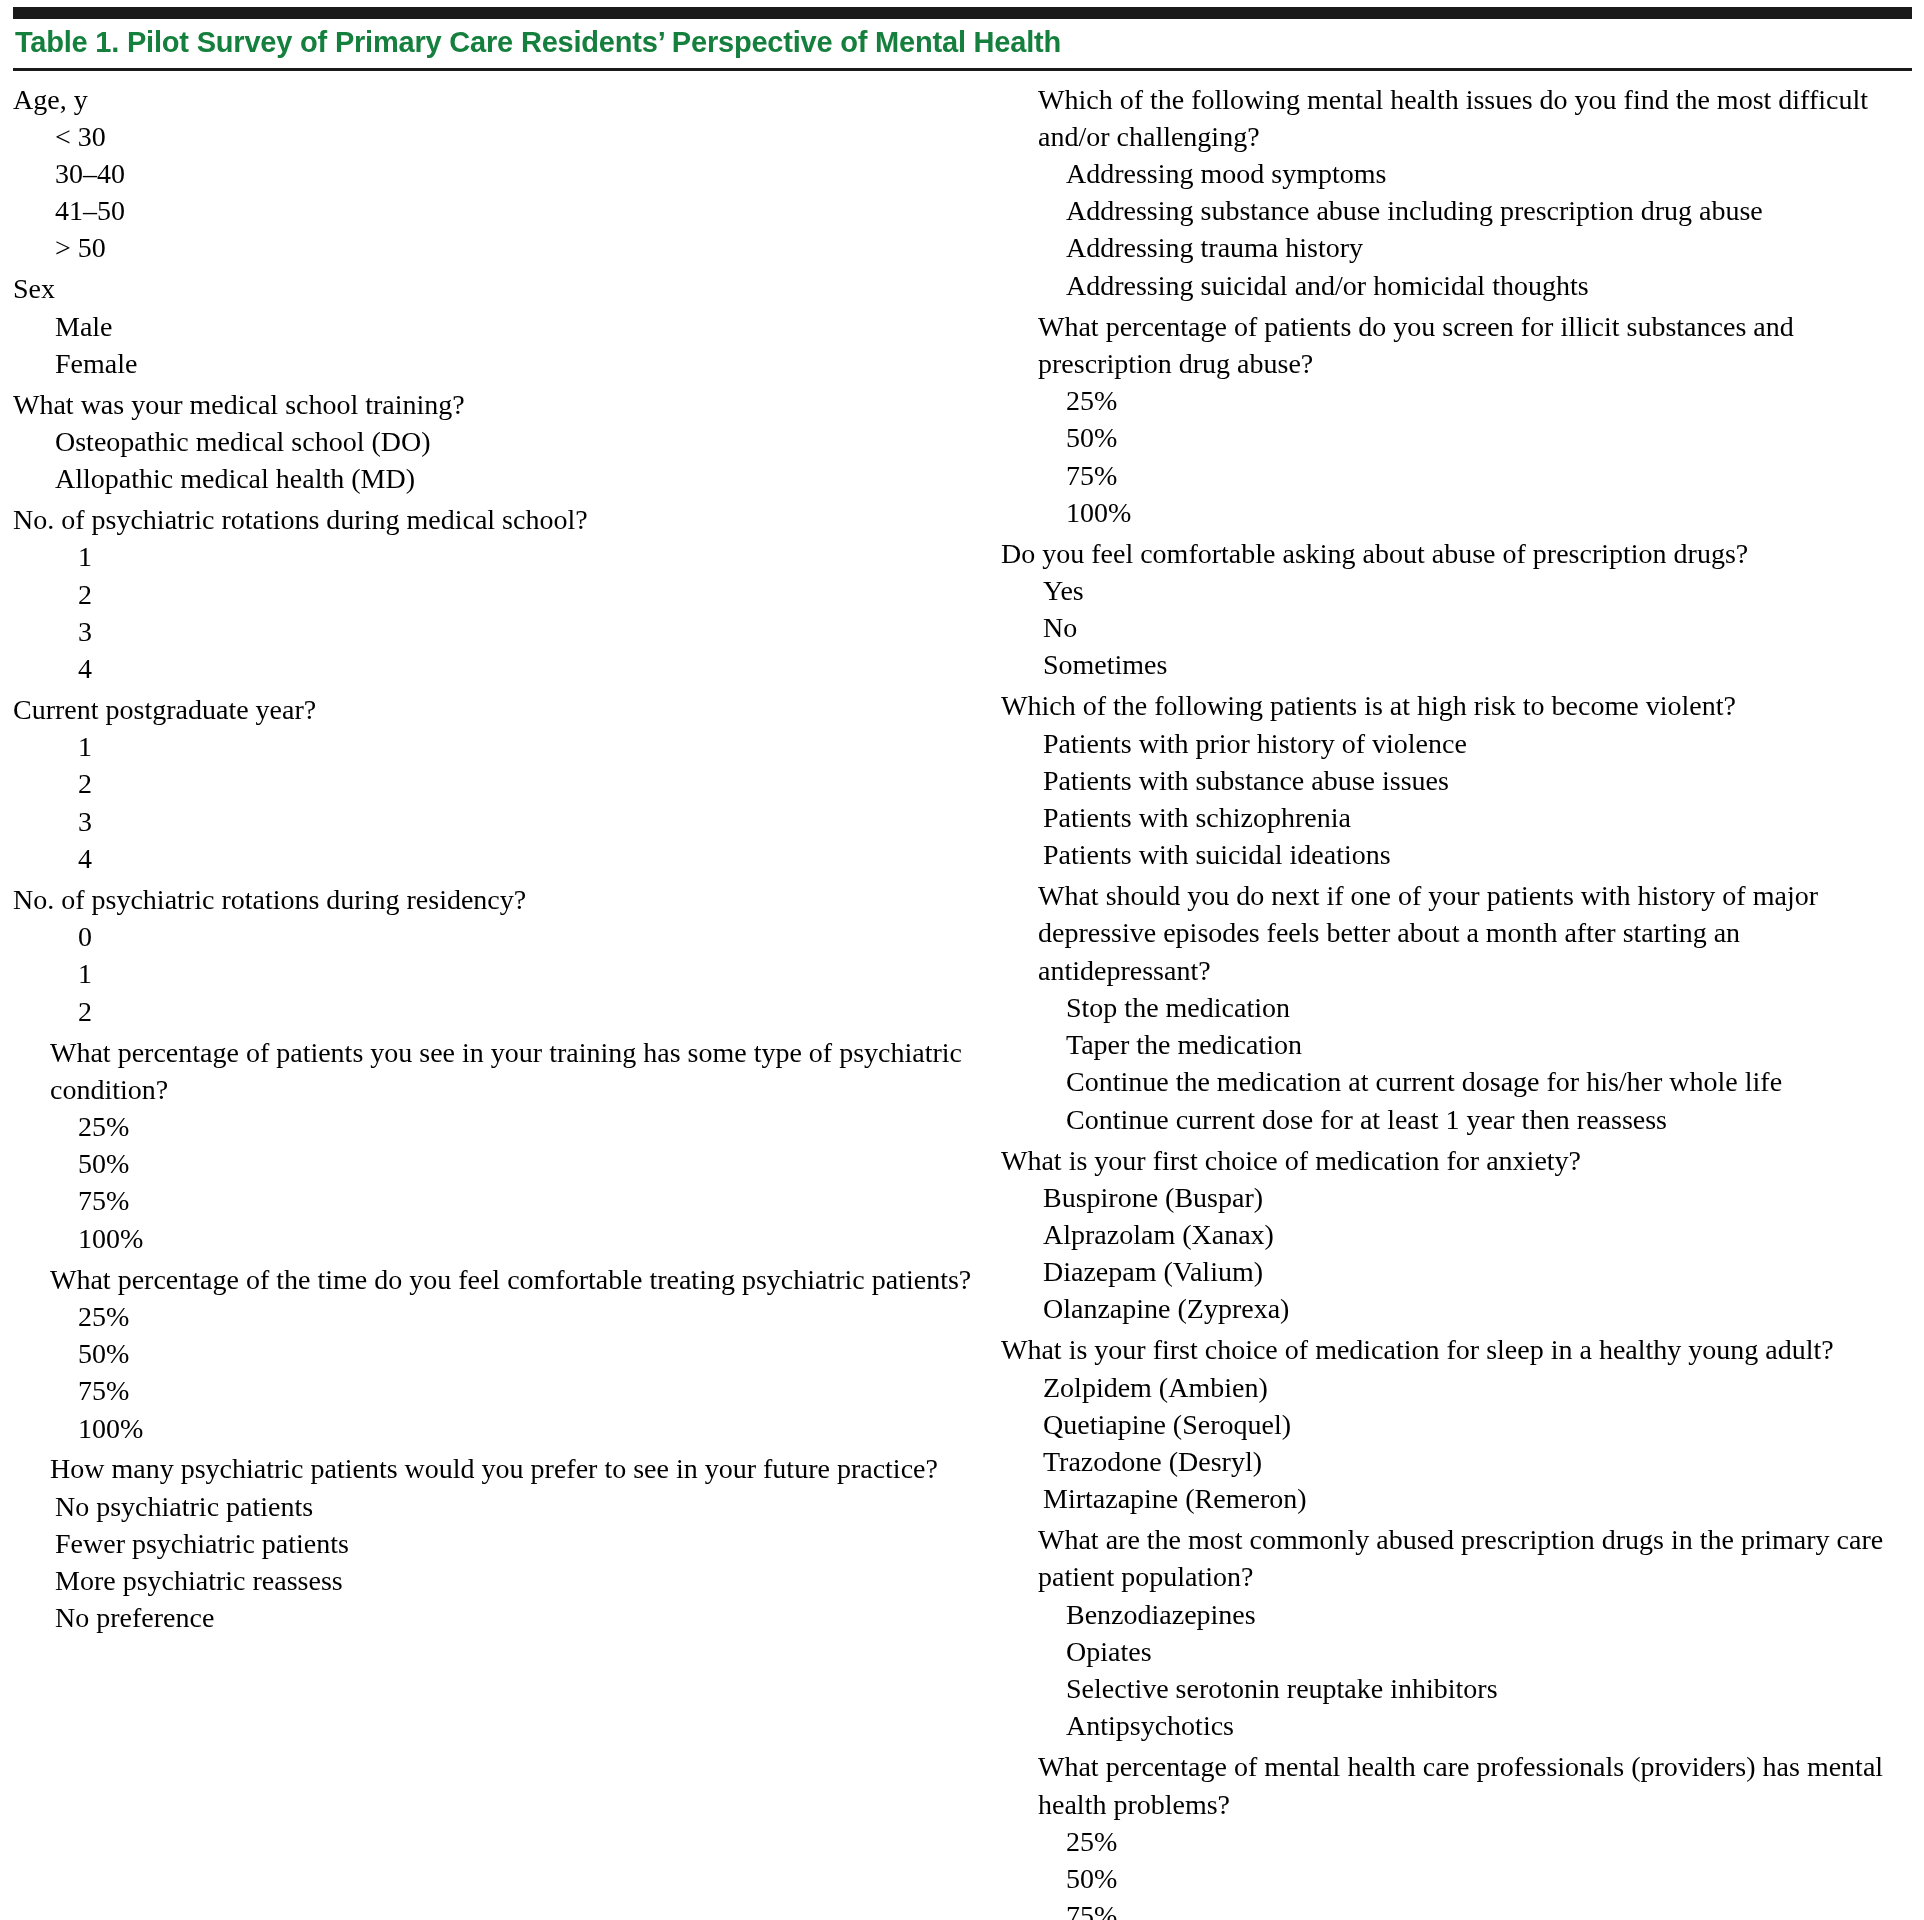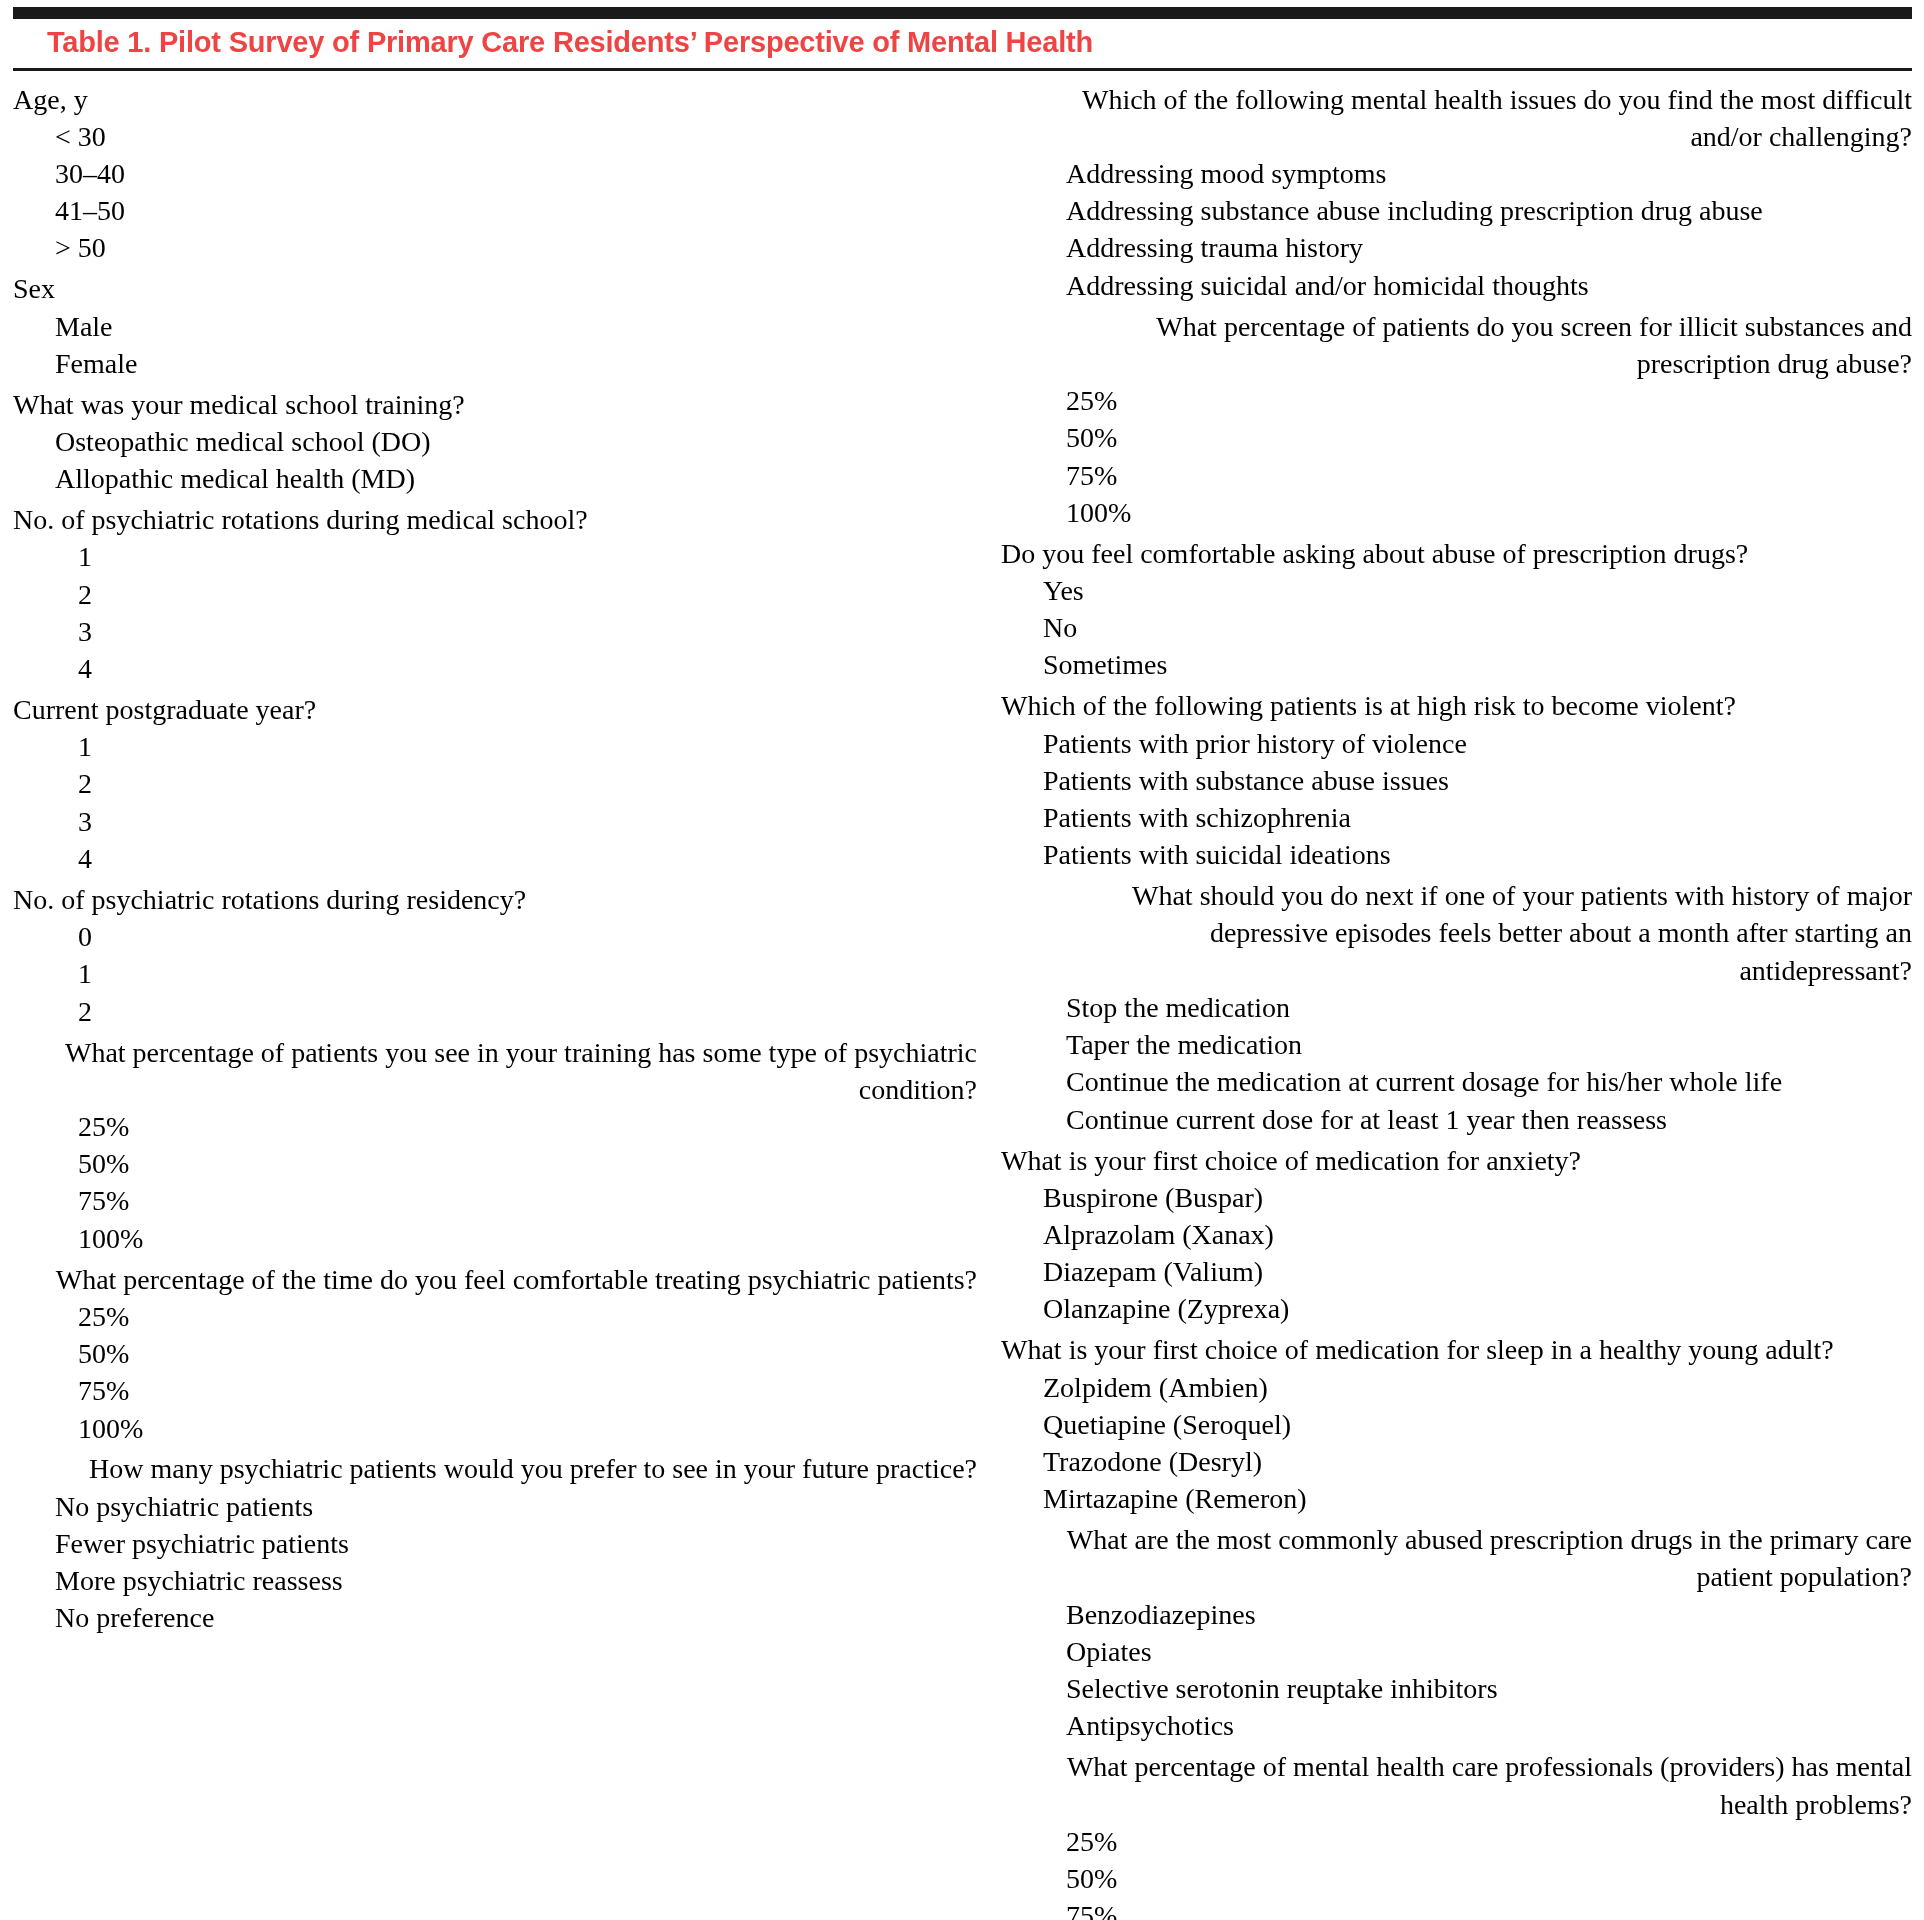--- a/index.html
+++ b/index.html
@@ -24,22 +24,21 @@
   }
   .title-row {
     padding: 6.5px 1.9px 8.3px 1.9px;
   }
   .title {
     font-family: "Liberation Sans", sans-serif;
     font-weight: bold;
     font-size: 29px;
     letter-spacing: -0.2px;
     line-height: 1.15;
-    color: #ef4444;
-    margin-left: 32px;
+    color: #15803d;
   }
   .rule-mid {
     height: 3.7px;
     background: #1a1a1a;
     margin: 0;
   }
   .columns {
     display: flex;
     align-items: flex-start;
     padding-top: 9.3px;
@@ -60,21 +59,20 @@
   .q {
     font-size: 28px;
     line-height: 1.33;
     text-indent: 0;
     padding-left: 37px;
     margin-left: -37px;
   }
   .q.hanging {
     padding-left: 37px;
     margin-left: 0;
-    text-align: right;
   }
   .opt {
     font-size: 28px;
     line-height: 1.33;
     padding-left: 42px;
   }
   .opt.deep {
     padding-left: 65px;
   }
 </style>

